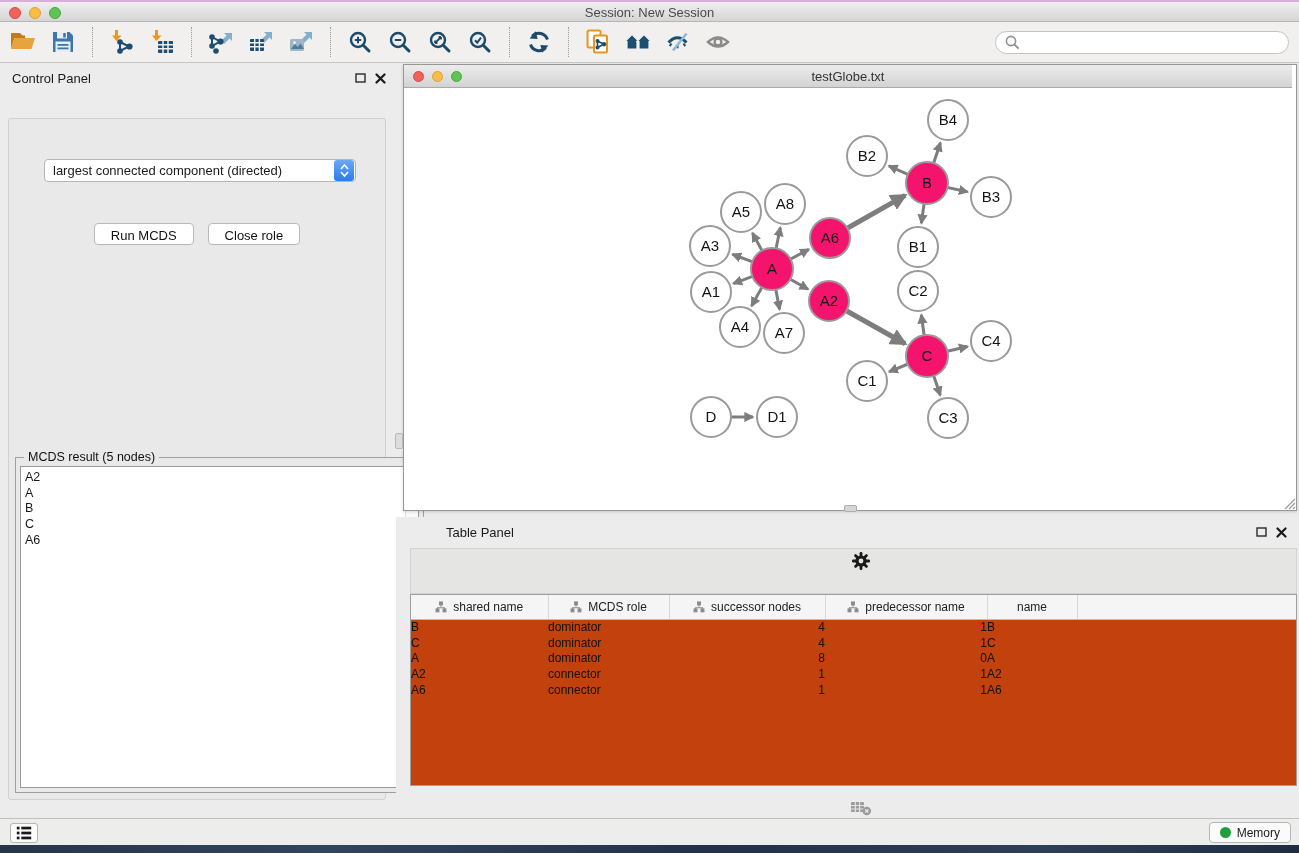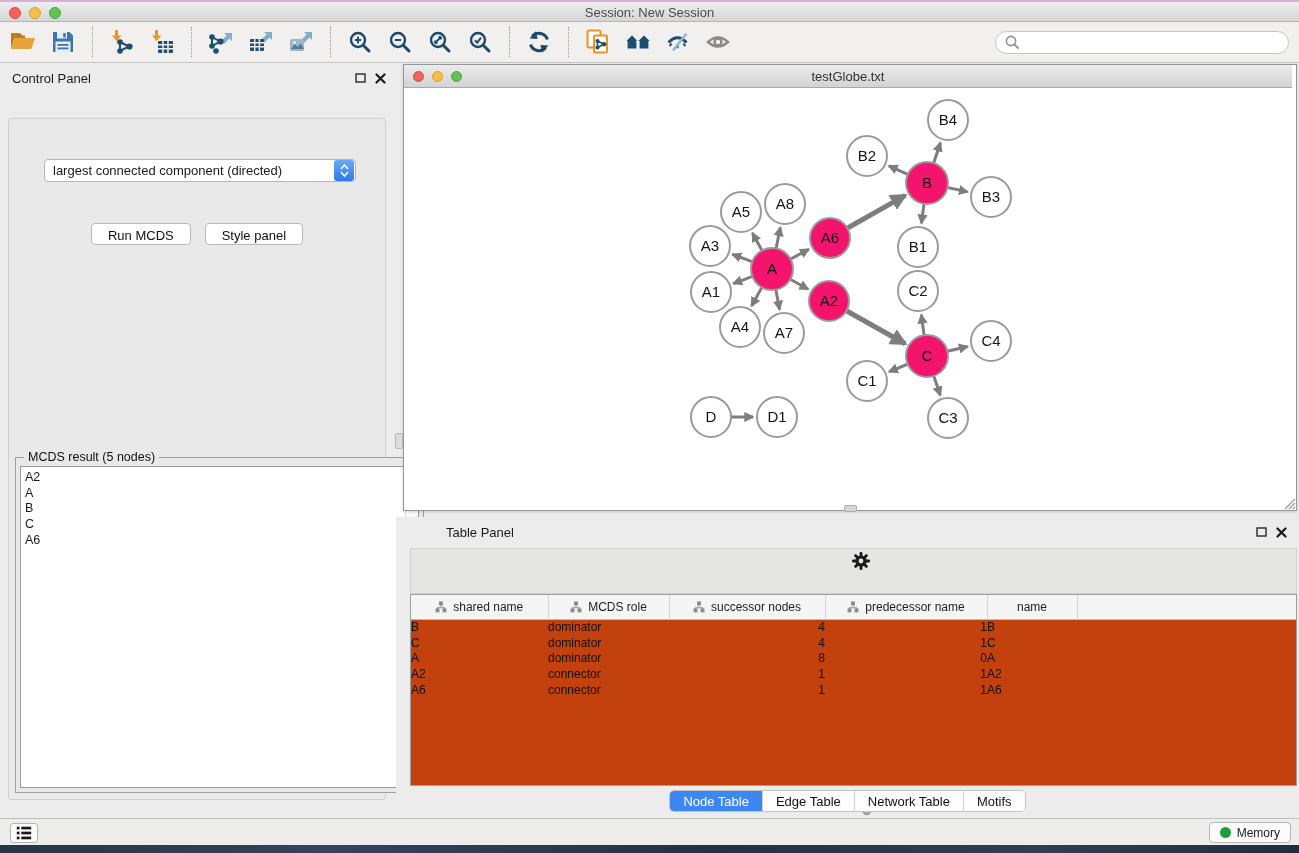--- a/index.html
+++ b/index.html
@@ -297,21 +297,21 @@
           <svg width="9" height="6" viewBox="0 0 9 6">
               <path d="M1 5l3.5-4L8 5" fill="none" stroke="#fff" stroke-width="1.6"></path>
             </svg>
           <svg width="9" height="6" viewBox="0 0 9 6">
               <path d="M1 1l3.5 4L8 1" fill="none" stroke="#fff" stroke-width="1.6"></path>
             </svg>
         </div>
       </div>
       <div class="btn-row">
         <button class="pbtn">Run MCDS</button>
-        <button class="pbtn">Style panel</button>
+        <button class="pbtn">Close role</button>
       </div>
       <div class="groupbox">
         <div class="legend">MCDS result (5 nodes)</div>
         <div class="result-list">
           <ul id="result-items">
               <li>A2</li>
               <li>A</li>
               <li>B</li>
               <li>C</li>
               <li>A6</li>
@@ -611,28 +611,20 @@
               <td class="c0">A6</td>
               <td class="c1">connector</td>
               <td class="c2">1</td>
               <td class="c3">1</td>
               <td class="c4">A6</td>
               <td></td>
             </tr>
           </tbody>
       </table>
     </div>
-    <div class="tp-tabs">
-      <div class="seg" id="tp-tabs-seg">
-          <div class="tab active">Node Table</div>
-          <div class="tab">Edge Table</div>
-          <div class="tab">Network Table</div>
-          <div class="tab">Motifs</div>
-        </div>
-    </div>
   </div>
 
   <div class="statusbar">
     <div class="list-btn">
       <svg width="18" height="18" viewBox="0 0 20 20">
           <g fill="#1a1a1a">
             <rect x="2" y="3" width="3" height="3"></rect>
             <rect x="7" y="3" width="11" height="3"></rect>
             <rect x="2" y="8.5" width="3" height="3"></rect>
             <rect x="7" y="8.5" width="11" height="3"></rect>

